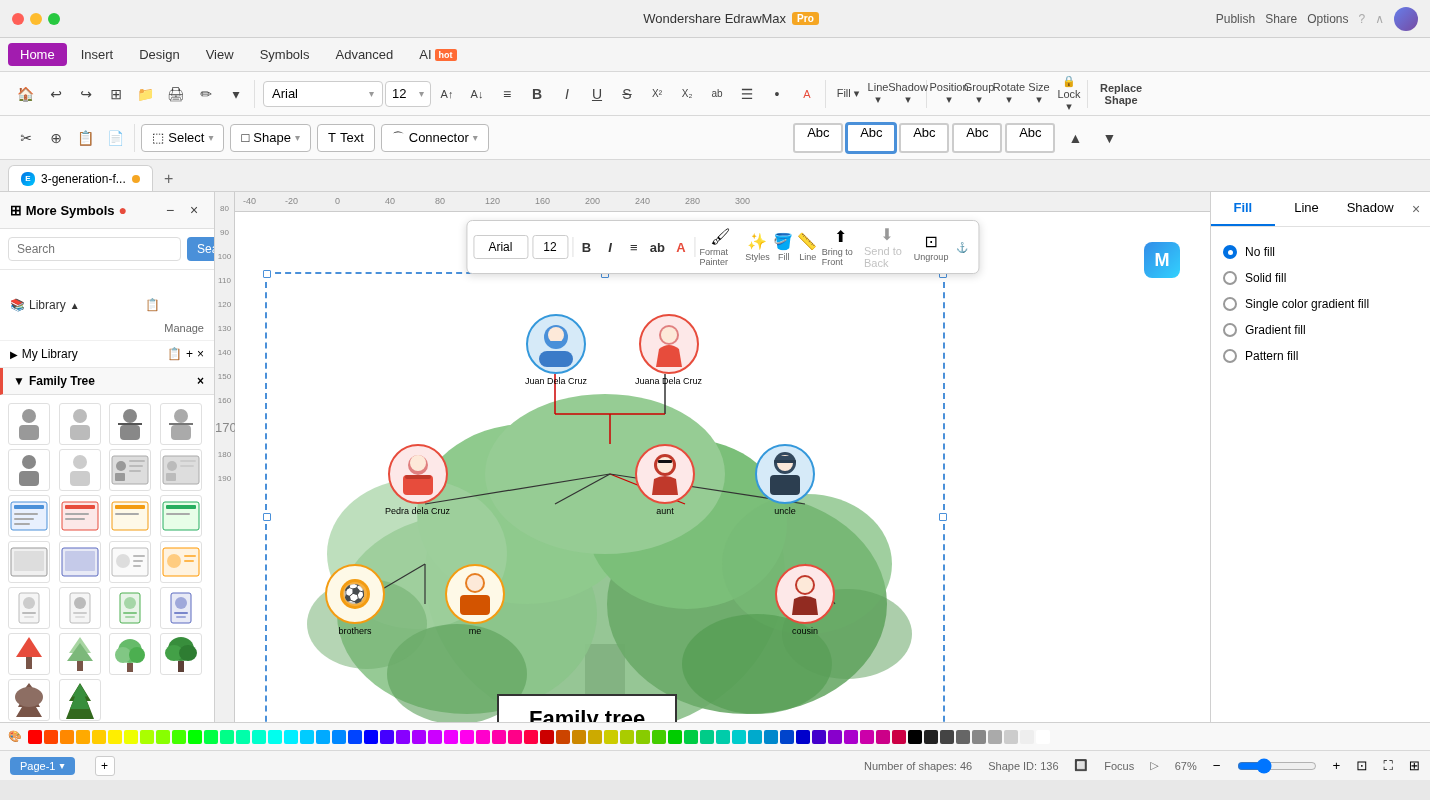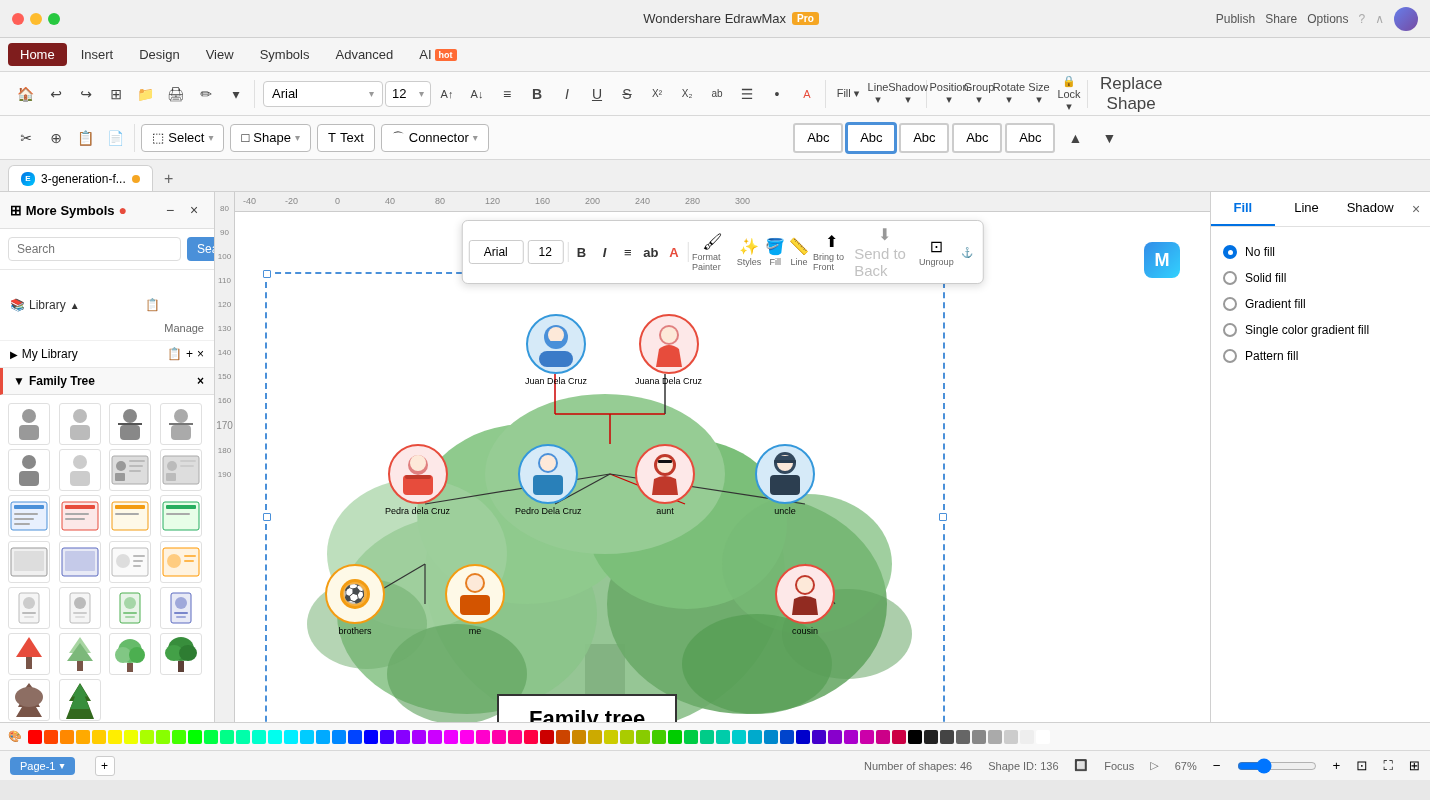--- a/index.html
+++ b/index.html
@@ -44,21 +44,21 @@
       gap: 2px;
     }
     .menu-item {
       padding: 4px 12px;
       border-radius: 4px;
       font-size: 13px;
       color: #333;
       cursor: pointer;
     }
     .menu-item:hover, .menu-item.active { background: #0071e3; color: white; }
-    .menu-item.active { background: #7f1d1d; color: white; }
+    .menu-item.active { background: #a21caf; color: white; }
 
     
     #toolbar {
       height: 44px;
       background: #fafafa;
       border-bottom: 1px solid #d8d8d8;
       display: flex;
       align-items: center;
       padding: 0 8px;
       gap: 4px;
@@ -128,21 +128,21 @@
       border-radius: 4px;
       padding: 4px 10px;
       font-size: 13px;
       cursor: pointer;
       height: 28px;
     }
     .style-swatch {
       width: 50px; height: 30px;
       border: 2px solid #ccc;
       border-radius: 3px;
-      display: flex; align-items: center; justify-content: center;
+      display: flex; align-items: flex-start; justify-content: center;
       font-size: 13px;
       cursor: pointer;
       background: white;
     }
     .style-swatch.selected { border-color: #0071e3; }
     .styles-group {
       display: flex; gap: 3px;
       align-items: center;
     }
 
@@ -555,21 +555,21 @@
     <button class="tb-btn" style="font-size:11px;">Shadow ▾</button>
   </div>
   <div class="toolbar-group">
     <button class="tb-btn" style="font-size:11px;">Position ▾</button>
     <button class="tb-btn" style="font-size:11px;">Group ▾</button>
     <button class="tb-btn" style="font-size:11px;">Rotate ▾</button>
     <button class="tb-btn" style="font-size:11px;">Size ▾</button>
     <button class="tb-btn" style="font-size:11px;">🔒 Lock ▾</button>
   </div>
   <div class="toolbar-group">
-    <button class="tb-btn" style="font-size:17px;width:auto;padding:0 4px;">Replace<br>Shape</button>
+    <button class="tb-btn" style="font-size:11px;width:auto;padding:0 4px;font-weight:bold;">Replace<br>Shape</button>
   </div>
 </div>
 
 <div id="toolbar2">
   <div class="toolbar-group">
     <button class="tb-btn">✂</button>
     <button class="tb-btn">⊕</button>
     <button class="tb-btn">📋</button>
     <button class="tb-btn">📄</button>
   </div>
@@ -902,21 +902,21 @@
       <div style="display:flex;flex-direction:column;width:100%;padding-top:2px;">
         <span style="font-size:8px;color:#888;text-align:center;margin-top:10px;">80</span>
         <span style="font-size:8px;color:#888;text-align:center;margin-top:15px;">90</span>
         <span style="font-size:8px;color:#888;text-align:center;margin-top:15px;">100</span>
         <span style="font-size:8px;color:#888;text-align:center;margin-top:15px;">110</span>
         <span style="font-size:8px;color:#888;text-align:center;margin-top:15px;">120</span>
         <span style="font-size:8px;color:#888;text-align:center;margin-top:15px;">130</span>
         <span style="font-size:8px;color:#888;text-align:center;margin-top:15px;">140</span>
         <span style="font-size:8px;color:#888;text-align:center;margin-top:15px;">150</span>
         <span style="font-size:8px;color:#888;text-align:center;margin-top:15px;">160</span>
-        <span style="font-size:10px;color:#888;text-align:center;margin-top:15px;">170</span>
+        <span style="font-size:13px;color:#888;text-align:center;margin-top:15px;">170</span>
         <span style="font-size:8px;color:#888;text-align:center;margin-top:15px;">180</span>
         <span style="font-size:8px;color:#888;text-align:center;margin-top:15px;">190</span>
       </div>
     </div>
 
     <div id="canvas">
 
       <div class="float-toolbar">
         <input class="font-input" value="Arial" style="">
         <input class="font-size-input" value="12" style="">
@@ -942,21 +942,21 @@
         <div style="display:flex;flex-direction:column;align-items:center;gap:1px;cursor:pointer;">
           <span style="font-size:16px;">📏</span>
           <span style="font-size:9px;color:#666;">Line</span>
         </div>
         <div style="display:flex;flex-direction:column;align-items:center;gap:1px;cursor:pointer;">
           <span style="font-size:16px;">⬆</span>
           <span style="font-size:9px;color:#666;">Bring to Front</span>
         </div>
         <div style="display:flex;flex-direction:column;align-items:center;gap:1px;cursor:pointer;opacity:0.4;">
           <span style="font-size:16px;">⬇</span>
-          <span style="font-size:15px;color:#666;">Send to Back</span>
+          <span style="font-size:11px;color:#666;">Send to Back</span>
         </div>
         <div style="display:flex;flex-direction:column;align-items:center;gap:1px;cursor:pointer;">
           <span style="font-size:16px;">⊡</span>
           <span style="font-size:9px;color:#666;">Ungroup</span>
         </div>
         <button class="tb-btn" style="font-size:10px;">⚓</button>
       </div>
 
       <div class="selection-box" style="left:30px;top:60px;width:680px;height:490px;">
         <div class="selection-handle" style="left:-4px;top:-4px;"></div>
@@ -1036,30 +1036,20 @@
             <svg width="50" height="50" viewBox="0 0 50 50">
               <circle cx="25" cy="16" r="10" fill="#e08080"></circle>
               <rect x="10" y="26" width="30" height="20" rx="4" fill="#e74c3c"></rect>
               <circle cx="25" cy="14" r="8" fill="#fde9d9"></circle>
               <rect x="12" y="26" width="26" height="4" rx="2" fill="#c0392b"></rect>
             </svg>
           </div>
           <div class="person-label">Pedra dela Cruz</div>
         </div>
         
-        <div class="person" style="position:absolute;left:248px;top:170px;">
-          <div class="person-circle" style="border-color:#3498db;background:#d6eaf8;">
-            <svg width="50" height="50" viewBox="0 0 50 50">
-              <circle cx="25" cy="14" r="10" fill="#4a90d9"></circle>
-              <rect x="10" y="26" width="30" height="20" rx="4" fill="#2980b9"></rect>
-              <circle cx="25" cy="14" r="8" fill="#fde9d9"></circle>
-            </svg>
-          </div>
-          <div class="person-label">Pedro Dela Cruz</div>
-        </div>
         
         <div class="person" style="position:absolute;left:368px;top:170px;">
           <div class="person-circle" style="border-color:#e74c3c;background:#fde8e8;">
             <svg width="50" height="50" viewBox="0 0 50 50">
               <circle cx="25" cy="16" r="11" fill="#c0392b"></circle>
               <path d="M14 30 Q25 24 36 30 L38 46 L12 46 Z" fill="#c0392b"></path>
               <circle cx="25" cy="16" r="8" fill="#fde9d9"></circle>
               <rect x="18" y="11" width="14" height="3" rx="1" fill="#111"></rect>
             </svg>
           </div>
@@ -1139,25 +1129,25 @@
       <div class="fill-option">
         <div class="radio-circle selected"></div>
         <span>No fill</span>
       </div>
       <div class="fill-option">
         <div class="radio-circle"></div>
         <span>Solid fill</span>
       </div>
       <div class="fill-option">
         <div class="radio-circle"></div>
-        <span>Gradient fill</span>
+        <span>Single color gradient fill</span>
       </div>
       <div class="fill-option">
         <div class="radio-circle"></div>
-        <span>Single color gradient fill</span>
+        <span>Gradient fill</span>
       </div>
       <div class="fill-option">
         <div class="radio-circle"></div>
         <span>Pattern fill</span>
       </div>
     </div>
   </div>
 </div>
 
 <div id="colorbar">

